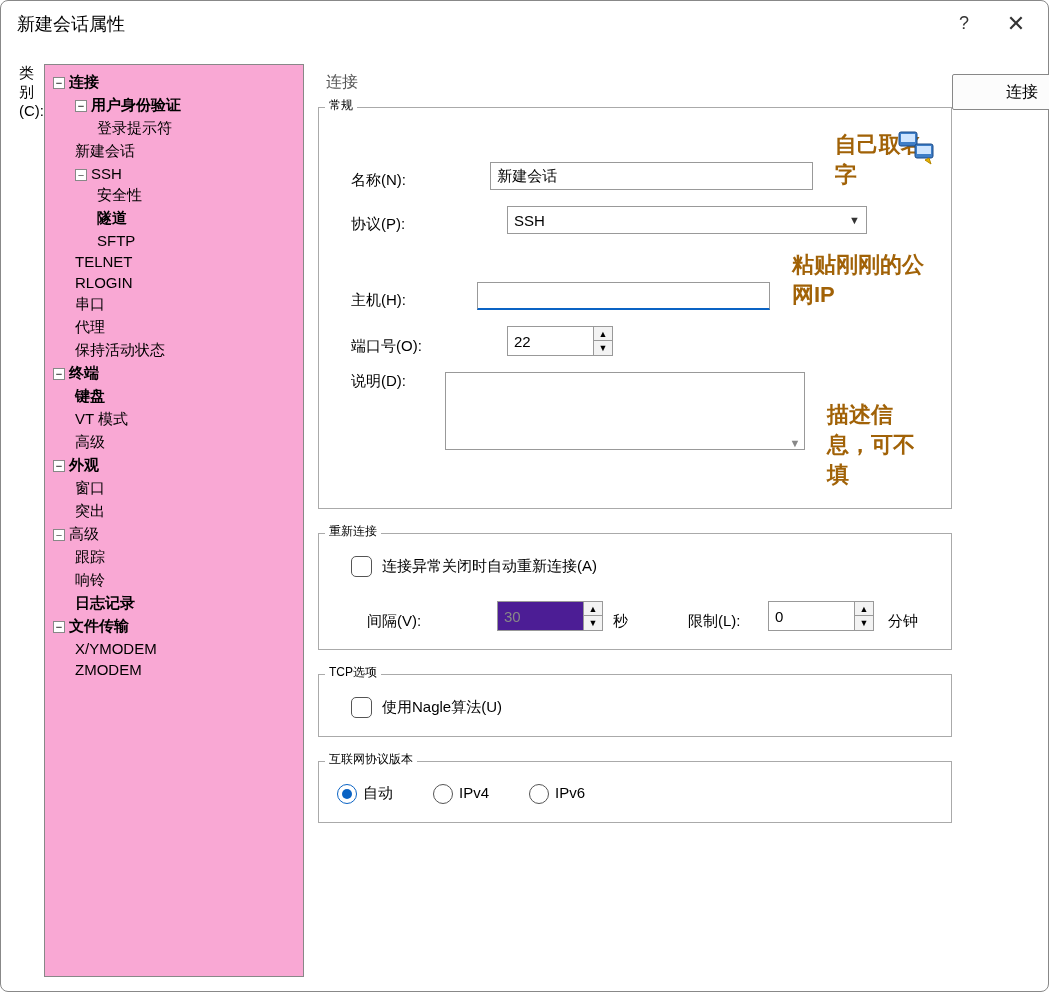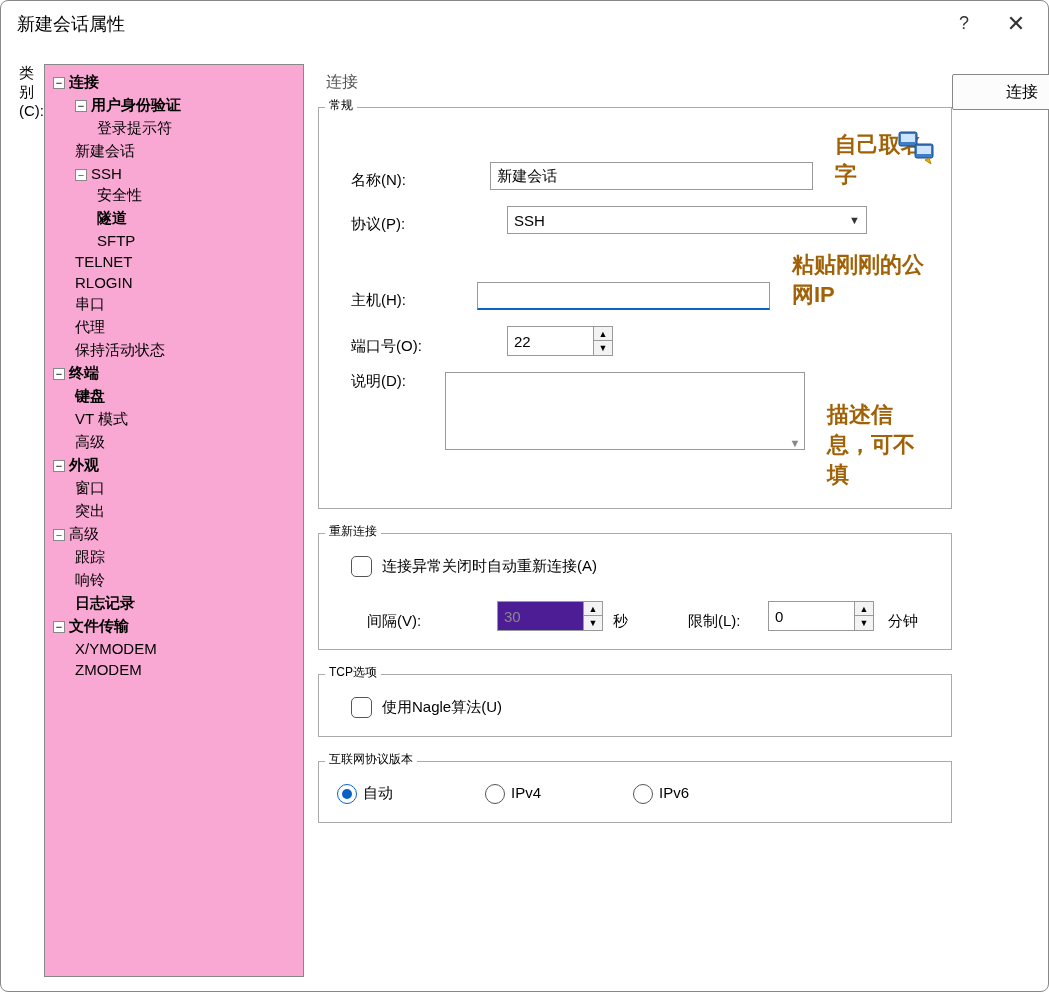--- a/index.html
+++ b/index.html
@@ -35,21 +35,21 @@
 .spinner input { width: 86px; height: 30px; border: 1px solid #999; border-right: none; padding: 2px 6px; font-size: 15px; }
 .spin-btns { display: flex; flex-direction: column; border: 1px solid #999; }
 .spin-btns div { height: 14px; width: 18px; font-size: 9px; text-align: center; line-height: 14px; background: #f3f3f3; border-bottom: 1px solid #999; }
 .spin-btns div:last-child { border-bottom: none; }
 .spinner.disabled input { color: #888; background: #4c1d95; }
 .textarea { width: 360px; height: 78px; border: 1px solid #999; resize: none; padding: 4px 6px; font-size: 15px; }
 .scroll-thumb { position: absolute; right: 1px; bottom: 1px; width: 18px; height: 18px; font-size: 11px; color: #888; text-align: center; line-height: 18px; }
 .annot { color: #a16207; font-size: 22px; margin-left: 22px; font-weight: bold; }
 .checkbox-row { display: flex; align-items: center; gap: 10px; padding-left: 14px; }
 .checkbox { width: 21px; height: 21px; border: 1.5px solid #555; border-radius: 5px; background: #fff; }
-.radio-row { display: flex; align-items: flex-start; gap: 92px; padding-left: 0; }
+.radio-row { display: flex; align-items: flex-start; gap: 40px; padding-left: 0; }
 .radio { width: 20px; height: 20px; border: 1.5px solid #555; border-radius: 50%; display: inline-flex; align-items: center; justify-content: center; margin-right: 6px; vertical-align: middle; }
 .radio.selected { border-color: #0a63c4; }
 .radio.selected::after { content: ""; width: 10px; height: 10px; border-radius: 50%; background: #0a63c4; }
 .icon-img { width: 40px; height: 36px; position: absolute; right: 14px; top: 22px; }
 .footer { display: flex; justify-content: flex-end; gap: 18px; padding-top: 10px; }
 .btn { min-width: 140px; height: 36px; border: 1px solid #888; background: #fcfcfc; font-size: 16px; display: flex; align-items: center; justify-content: center; border-radius: 2px; }
 .btn.default { border: 2px solid #0a63c4; }
 </style>
 </head>
 <body>

